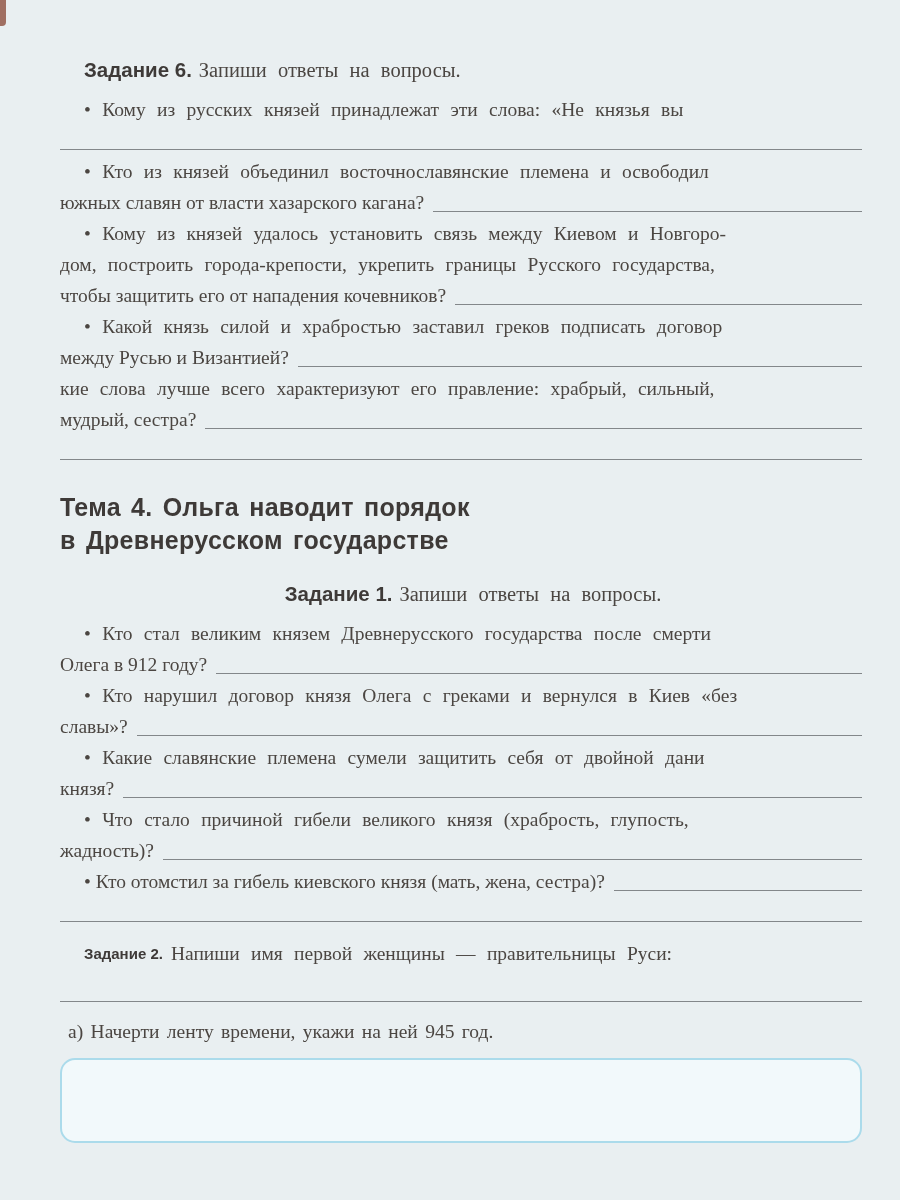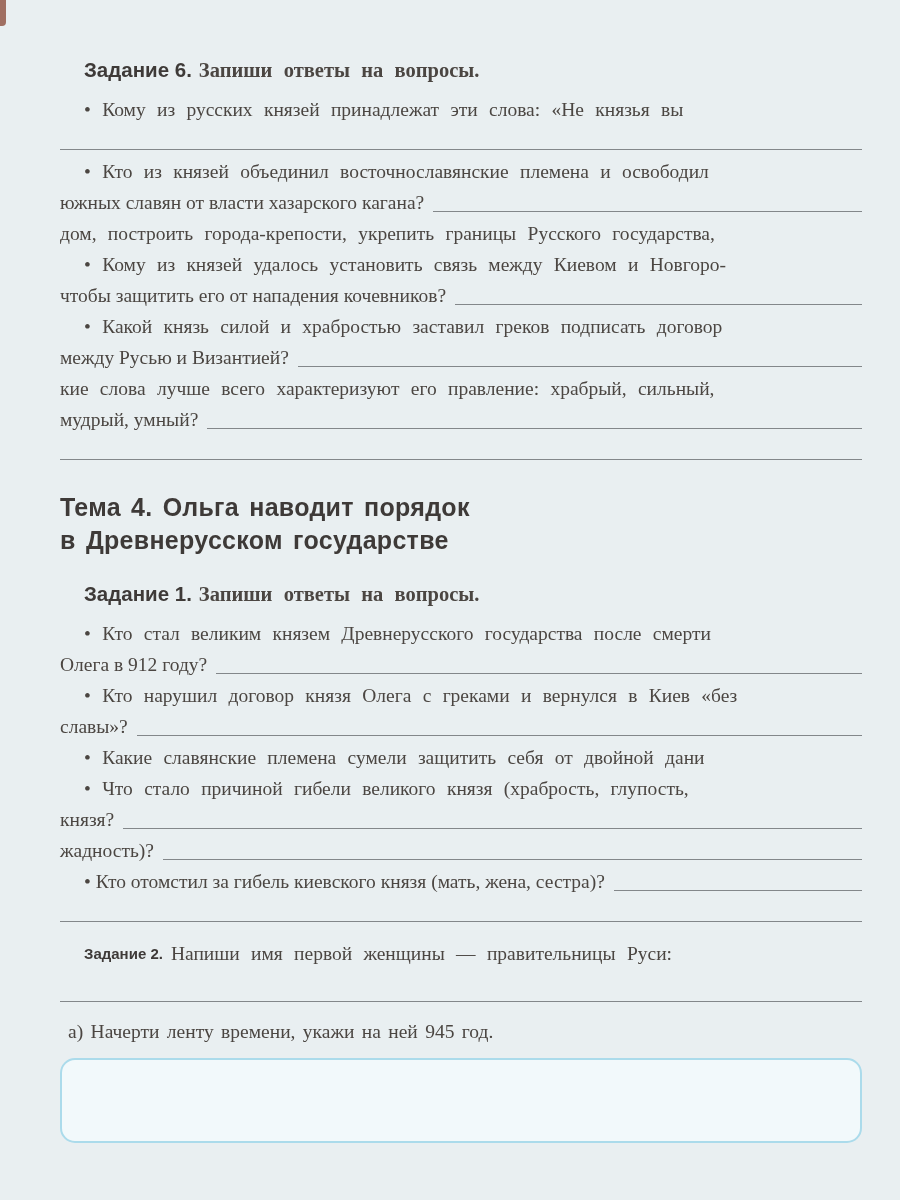--- a/index.html
+++ b/index.html
@@ -10,34 +10,34 @@
   html,body{margin:0;padding:0;}
   body{
     width:900px;height:1200px;background:var(--bg);
     font-family:"Liberation Serif", serif;color:var(--ink);overflow:hidden;
   }
   .page{position:relative;width:900px;height:1200px;padding:54px 38px 0 60px;}
   .scan-artifact{position:absolute;left:0;top:0;width:6px;height:26px;
     background:#8d4f3f;opacity:.8;border-bottom-right-radius:4px;}
   .task-head{font-family:"Liberation Sans",sans-serif;font-weight:bold;
     font-size:20.5px;line-height:31px;color:var(--bold-ink);padding-left:24px;}
-  .task-head .intro{font-family:"Liberation Serif",serif;font-weight:bold;
+  .task-head .intro{font-family:"Liberation Serif",serif;font-weight:normal;
     color:var(--ink);word-spacing:0.3em;margin-left:7px;}
   .lines{margin-top:8px;}
   .line{display:flex;align-items:flex-end;font-size:19.5px;line-height:31px;height:31px;}
   .line .txt{white-space:pre;display:block;}
   .line.indent{padding-left:24px;}
   .line.wide .txt{word-spacing:0.33em;}
   .rule{flex:1 1 auto;height:0;border-bottom:1.8px solid var(--rule);
     margin-bottom:6px;min-width:30px;}
   .txt + .rule{margin-left:9px;}
   .theme-heading{text-align:left;font-family:"Liberation Sans",sans-serif;
     font-weight:bold;font-size:25px;line-height:33px;color:var(--bold-ink);
     margin:25px 0 21px 0;letter-spacing:0.3px;word-spacing:0.12em;}
-  .section-task1{margin-top:10px;}
+  .section-task1{margin-top:10px;text-align:center;}
   .section-task2{margin-top:9px;}
   .task2-row{height:32px;}
   .task2-row .task-label{font-family:"Liberation Sans",sans-serif;font-weight:bold;
     font-size:15px;color:var(--bold-ink);margin-right:8px;white-space:pre;}
   .task2-rule-row{height:27px;}
   .item-a{font-size:19.5px;line-height:30px;margin-top:13px;padding-left:8px;
     word-spacing:0.13em;}
   .draw-box{margin-top:11px;width:100%;height:85px;
     border:2px solid var(--boxBorder);border-radius:15px;background:var(--boxFill);}
 </style>
@@ -59,42 +59,42 @@
         <div class="line">
           <span class="rule"></span>
         </div>
         <div class="line indent wide">
           <span class="txt">• Кто из князей объединил восточнославянские племена и освободил</span>
         </div>
         <div class="line">
           <span class="txt">южных славян от власти хазарского кагана?</span>
           <span class="rule"></span>
         </div>
+        <div class="line indent wide">
+          <span class="txt">• Кому из князей удалось установить связь между Киевом и Новгоро-</span>
+        </div>
         <div class="line wide">
           <span class="txt">дом, построить города-крепости, укрепить границы Русского государства,</span>
-        </div>
-        <div class="line indent wide">
-          <span class="txt">• Кому из князей удалось установить связь между Киевом и Новгоро-</span>
         </div>
         <div class="line">
           <span class="txt">чтобы защитить его от нападения кочевников?</span>
           <span class="rule"></span>
         </div>
         <div class="line indent wide">
           <span class="txt">• Какой князь силой и храбростью заставил греков подписать договор</span>
         </div>
         <div class="line">
           <span class="txt">между Русью и Византией?</span>
           <span class="rule"></span>
         </div>
         <div class="line wide">
           <span class="txt">кие слова лучше всего характеризуют его правление: храбрый, сильный,</span>
         </div>
         <div class="line">
-          <span class="txt">мудрый, умный?</span>
+          <span class="txt">мудрый, сестра?</span>
           <span class="rule"></span>
         </div>
         <div class="line">
           <span class="rule"></span>
         </div>
       </div>
   </section>
 
   <h1 class="theme-heading">
     <span>Тема 4. Ольга наводит порядок</span><br>
@@ -116,26 +116,26 @@
         <div class="line indent wide">
           <span class="txt">• Кто нарушил договор князя Олега с греками и вернулся в Киев «без</span>
         </div>
         <div class="line">
           <span class="txt">славы»?</span>
           <span class="rule"></span>
         </div>
         <div class="line indent wide">
           <span class="txt">• Какие славянские племена сумели защитить себя от двойной дани</span>
         </div>
-        <div class="line indent wide">
-          <span class="txt">• Что стало причиной гибели великого князя (храбрость, глупость,</span>
-        </div>
         <div class="line">
           <span class="txt">князя?</span>
           <span class="rule"></span>
+        </div>
+        <div class="line indent wide">
+          <span class="txt">• Что стало причиной гибели великого князя (храбрость, глупость,</span>
         </div>
         <div class="line">
           <span class="txt">жадность)?</span>
           <span class="rule"></span>
         </div>
         <div class="line indent">
           <span class="txt">• Кто отомстил за гибель киевского князя (мать, жена, сестра)?</span>
           <span class="rule"></span>
         </div>
         <div class="line">

